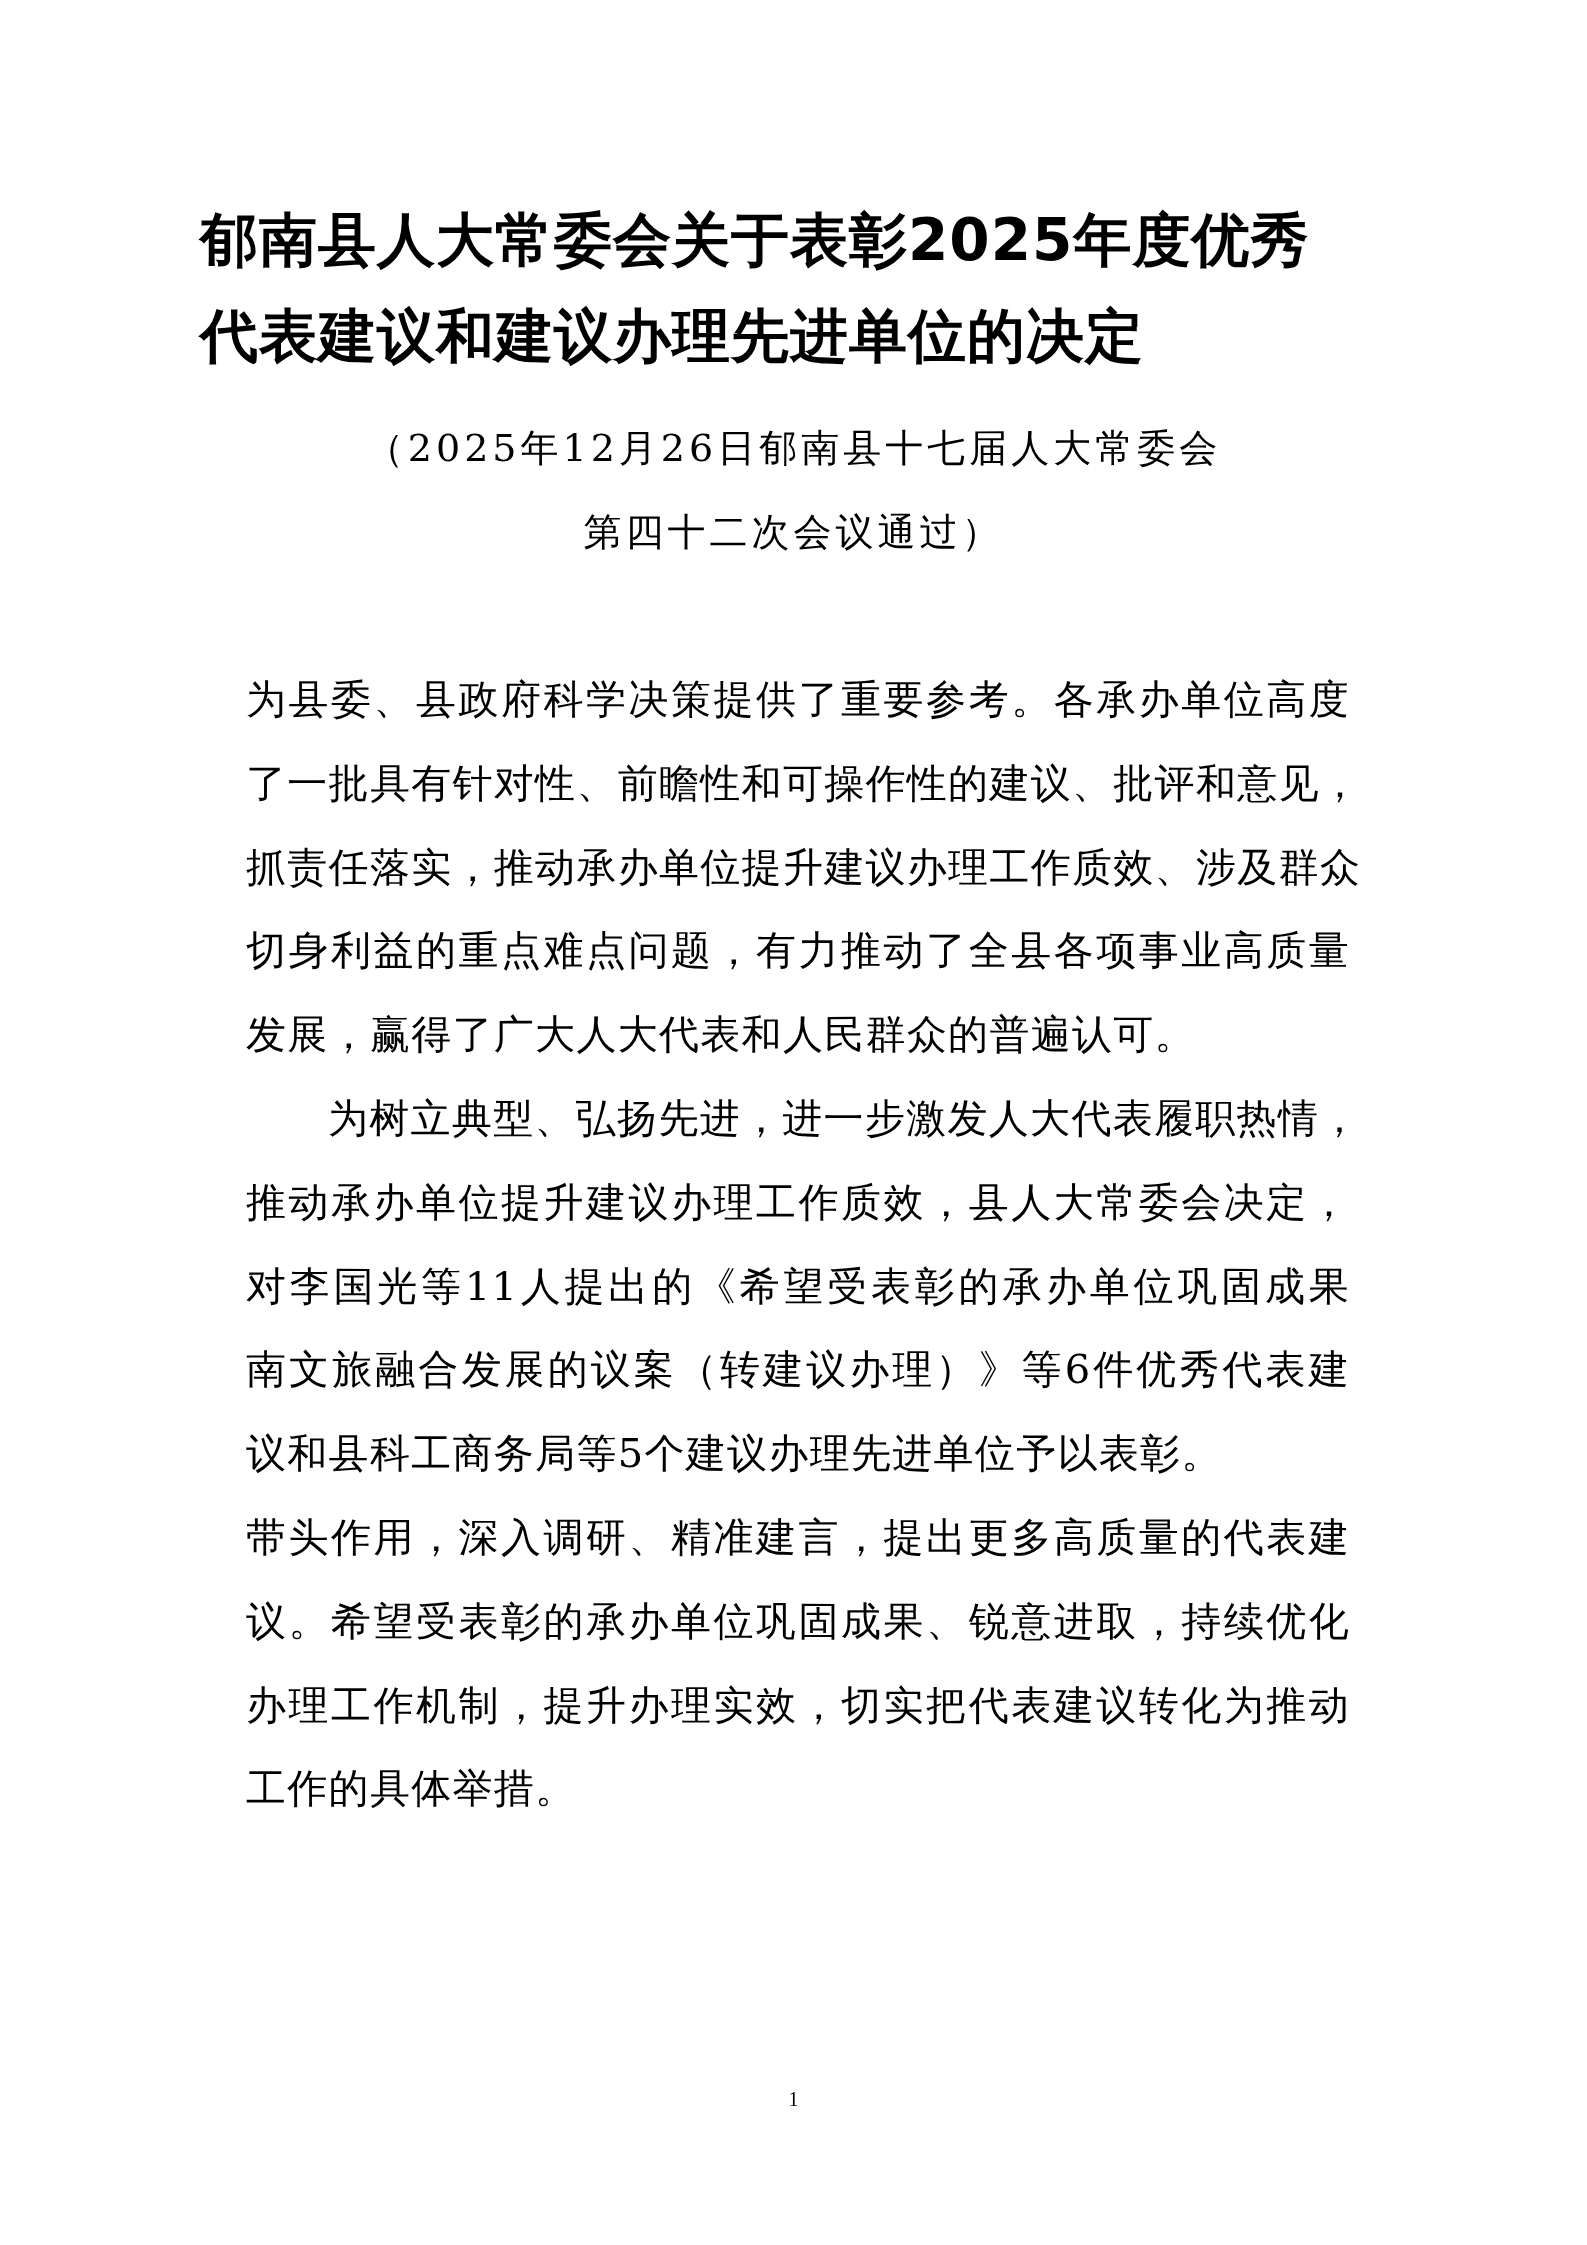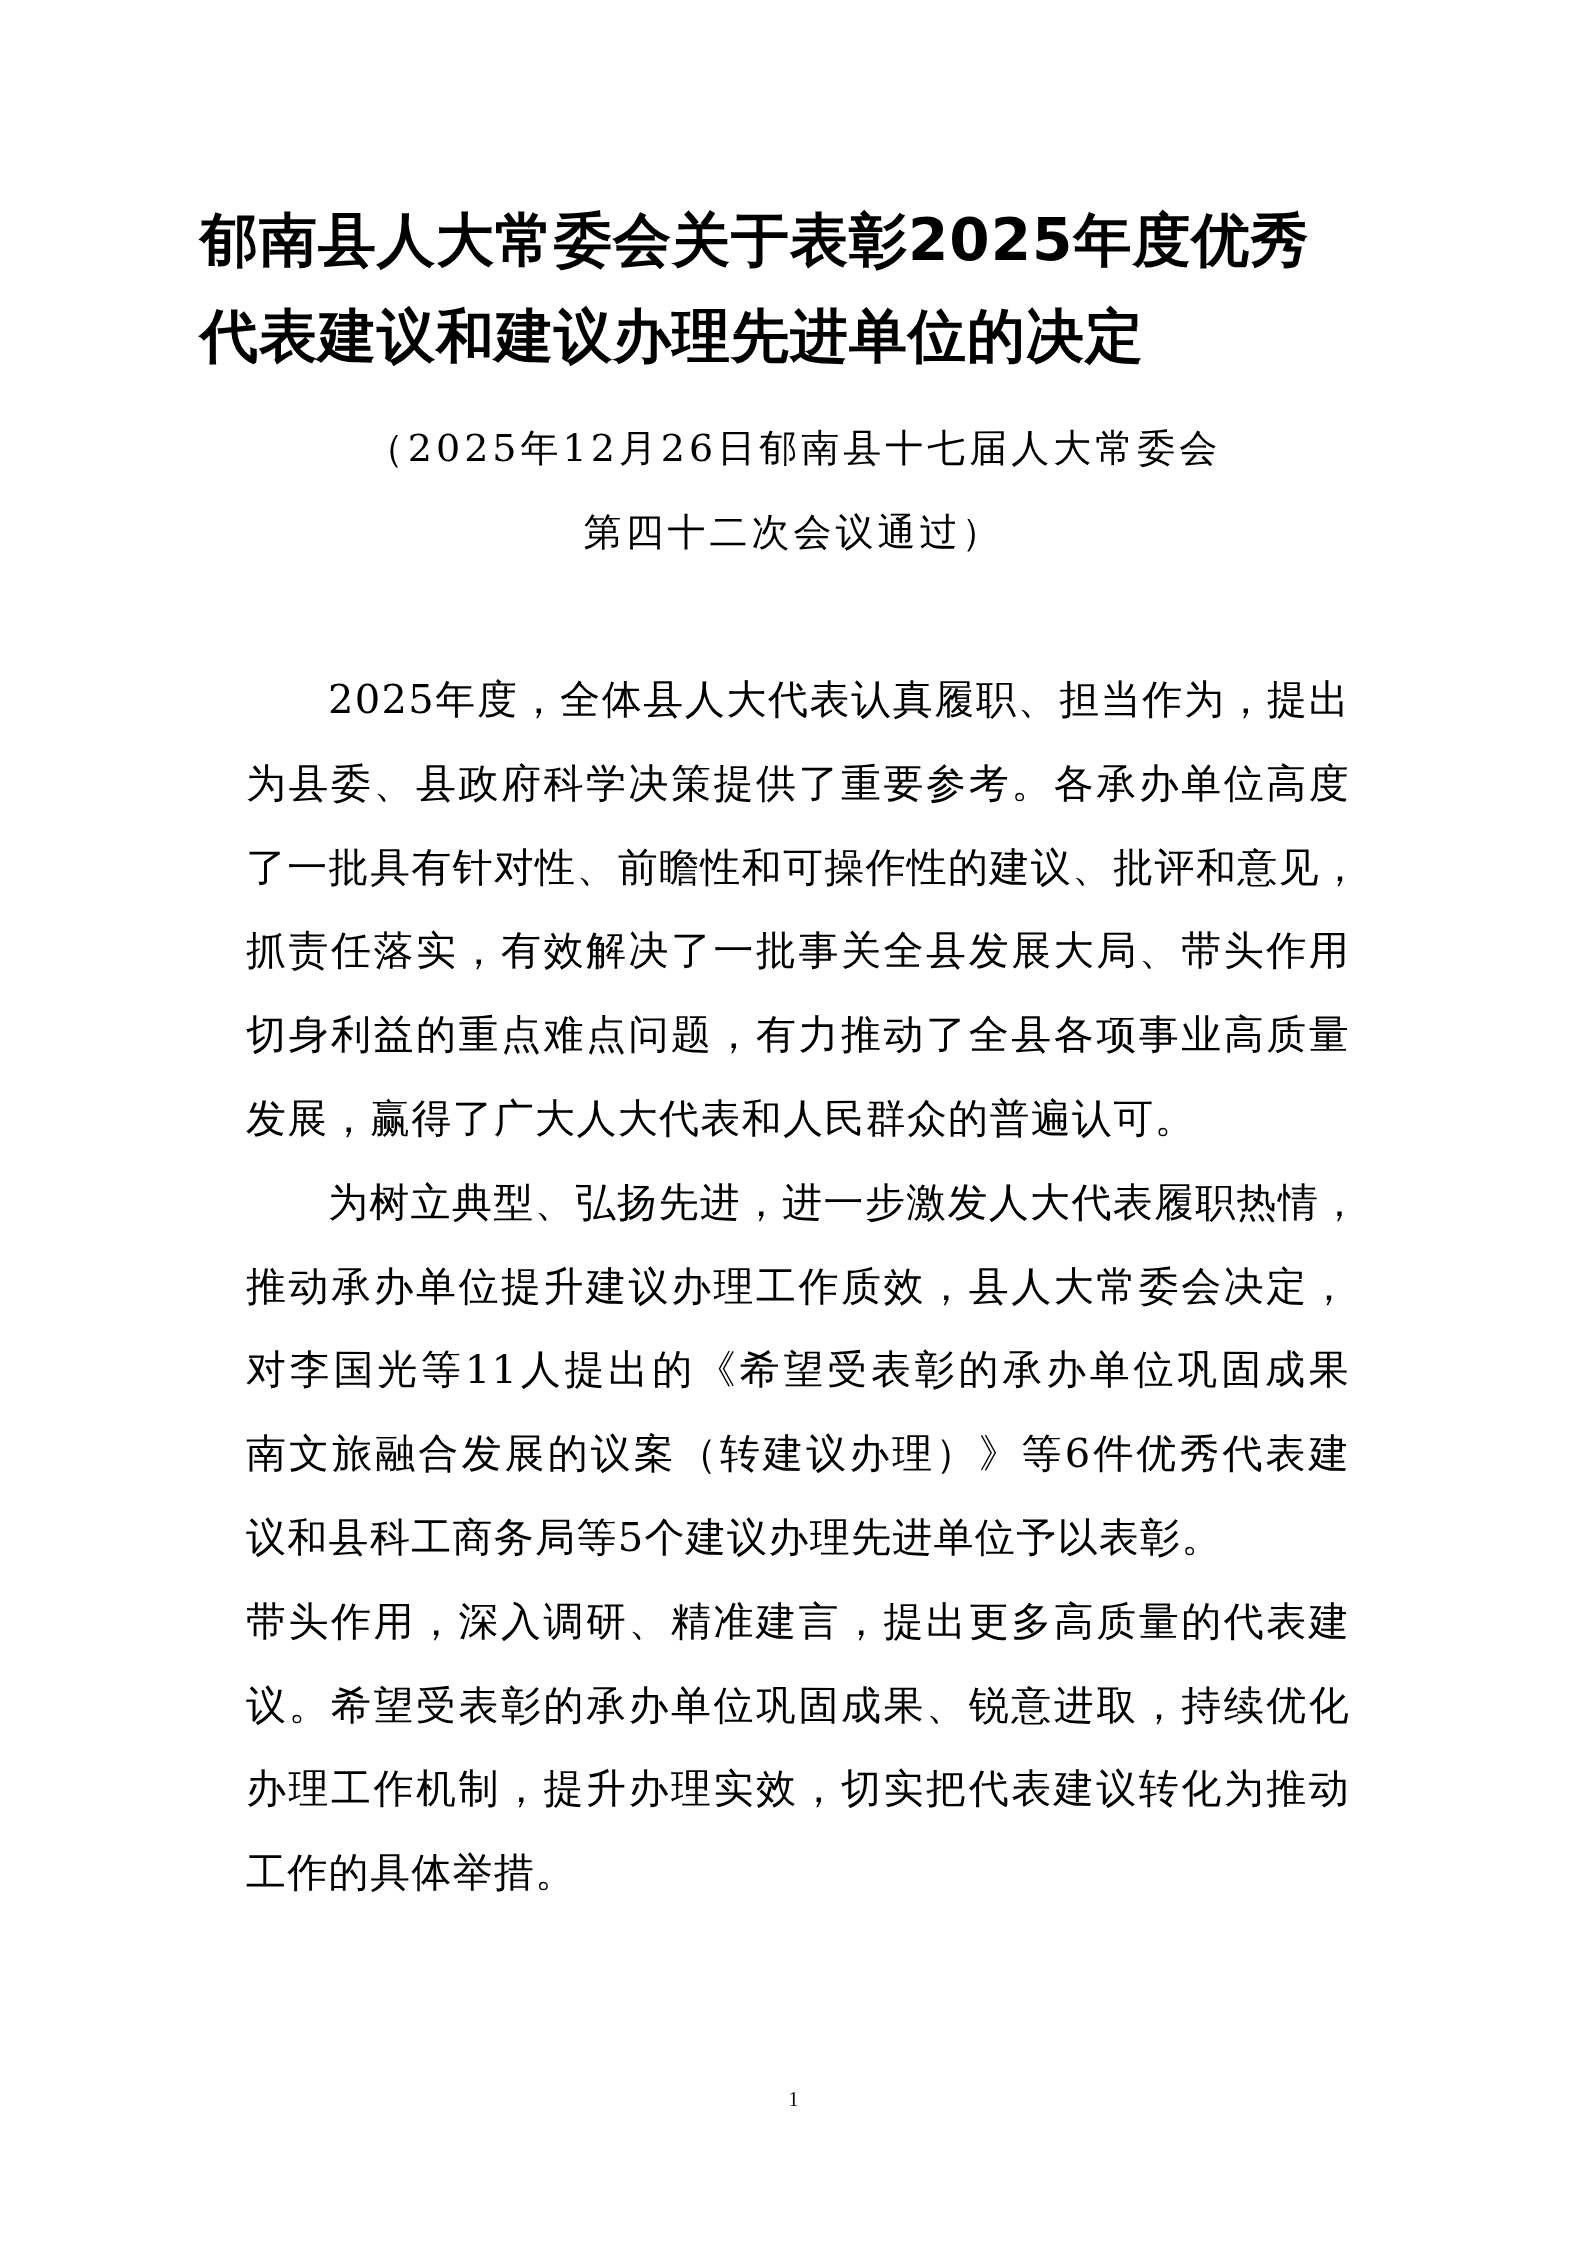--- a/index.html
+++ b/index.html
@@ -44,24 +44,23 @@
     <span class="line">代表建议和建议办理先进单位的决定</span>
   </div>
 
   <div class="subtitle">
     <span class="line">（2025年12月26日郁南县十七届人大常委会</span>
     <span class="line">第四十二次会议通过）</span>
   </div>
 
   <div class="body">
     <div>
-      <span class="line indent">2025年度，全体县人大代表认真履职、担当作为，提出</span>
       <span class="line">为县委、县政府科学决策提供了重要参考。各承办单位高度</span>
       <span class="line">了一批具有针对性、前瞻性和可操作性的建议、批评和意见，</span>
-      <span class="line">抓责任落实，有效解决了一批事关全县发展大局、带头作用</span>
+      <span class="line">抓责任落实，推动承办单位提升建议办理工作质效、涉及群众</span>
       <span class="line">切身利益的重点难点问题，有力推动了全县各项事业高质量</span>
       <span class="line last">发展，赢得了广大人大代表和人民群众的普遍认可。</span>
     </div>
     <div>
       <span class="line indent">为树立典型、弘扬先进，进一步激发人大代表履职热情，</span>
       <span class="line">推动承办单位提升建议办理工作质效，县人大常委会决定，</span>
       <span class="line">对李国光等11人提出的《希望受表彰的承办单位巩固成果</span>
       <span class="line">南文旅融合发展的议案（转建议办理）》等6件优秀代表建</span>
       <span class="line last">议和县科工商务局等5个建议办理先进单位予以表彰。</span>
     </div>

